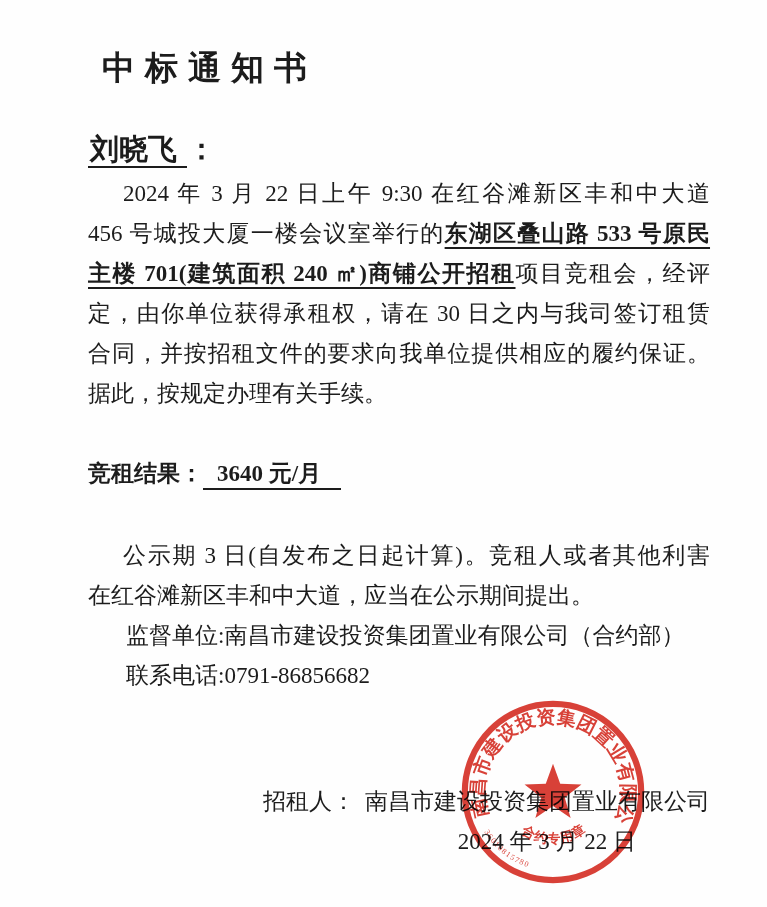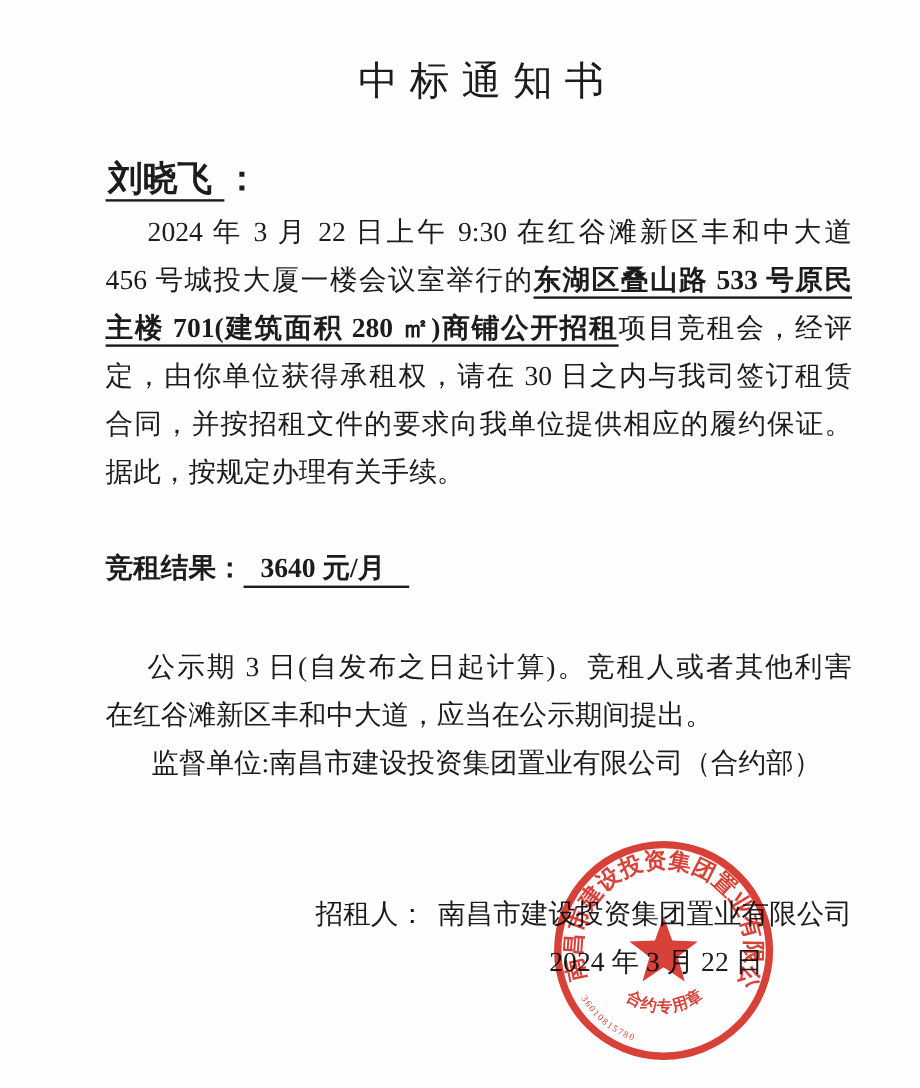--- a/index.html
+++ b/index.html
@@ -4,21 +4,21 @@
 <style>
   :root { --seal-color:#d63127; --ink:#1c1c1c; }
   html,body { margin:0; padding:0; }
   body {
     width:767px; height:907px; overflow:hidden; position:relative;
     background:#fefefe; color:var(--ink);
     font-family:"Liberation Serif", serif;
   }
   .page { padding:44px 57px 0 88px; }
   .title {
-    text-align:center; font-size:33px; font-weight:normal;
+    font-size:33px; font-weight:bold;
     letter-spacing:10px; padding-left:14px; line-height:48px;
   }
   .salutation { margin-top:38px; font-size:29px; font-weight:bold; line-height:38px; }
   .salutation .name { border-bottom:2.5px solid var(--ink); padding:0 10px 1px 2px; }
   .para { margin-top:6px; }
   .line { font-size:23px; line-height:40px; }
   .just { text-align:justify; text-align-last:justify; }
   .ind { text-indent:35px; }
   .ind2 { text-indent:38px; }
   .bu {
@@ -45,34 +45,35 @@
 
   <div class="title">中标通知书</div>
 
   <div class="salutation">
     <span class="name">刘晓飞</span><span>：</span>
   </div>
 
   <div class="para">
     <div class="line just ind">2024 年 3 月 22 日上午 9:30 在红谷滩新区丰和中大道</div>
     <div class="line just"><span>456 号城投大厦一楼会议室举行的</span><span class="bu">东湖区叠山路 533 号原民</span></div>
-    <div class="line just"><span class="bu">主楼 701(建筑面积 280 ㎡)商铺公开招租</span><span>项目竞租会，经评</span></div>
+    <div class="line just"><span class="bu">主楼 701(建筑面积 240 ㎡)商铺公开招租</span><span>项目竞租会，经评</span></div>
     <div class="line just">定，由你单位获得承租权，请在 30 日之内与我司签订租赁</div>
     <div class="line just">合同，并按招租文件的要求向我单位提供相应的履约保证。</div>
     <div class="line">据此，按规定办理有关手续。</div>
   </div>
 
   <div class="result-line">
     <span>竞租结果：</span><span class="result-value">3640 元/月</span>
   </div>
 
   <div class="notice">
     <div class="line just ind">公示期 3 日(自发布之日起计算)。竞租人或者其他利害</div>
     <div class="line">在红谷滩新区丰和中大道，应当在公示期间提出。</div>
     <div class="line ind2">监督单位:南昌市建设投资集团置业有限公司（合约部）</div>
+    <div class="line ind2">联系电话:0791-86856682</div>
   </div>
 
   <div class="footer">
     <div class="lessor-line">
       <span class="lbl">招租人：</span><span>南昌市建设投资集团置业有限公司</span>
     </div>
     <div class="date-line">2024 年 3 月 22 日</div>
   </div>
 
 </div>

